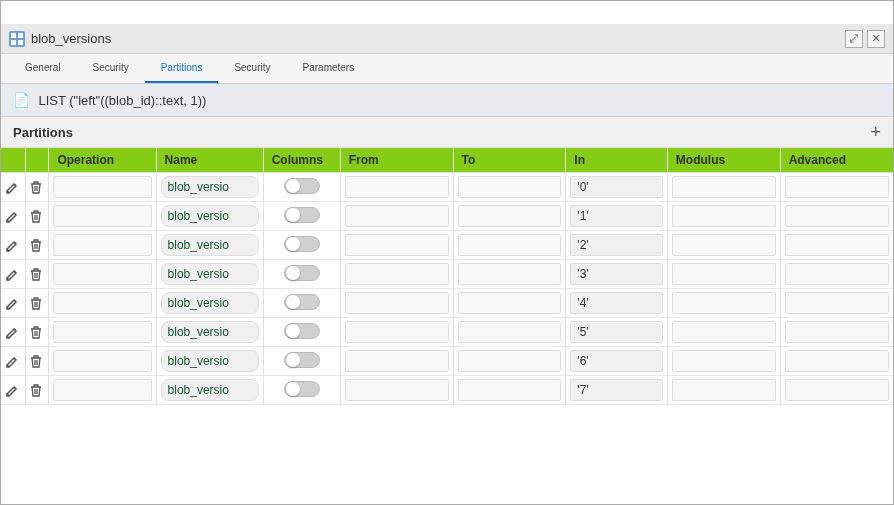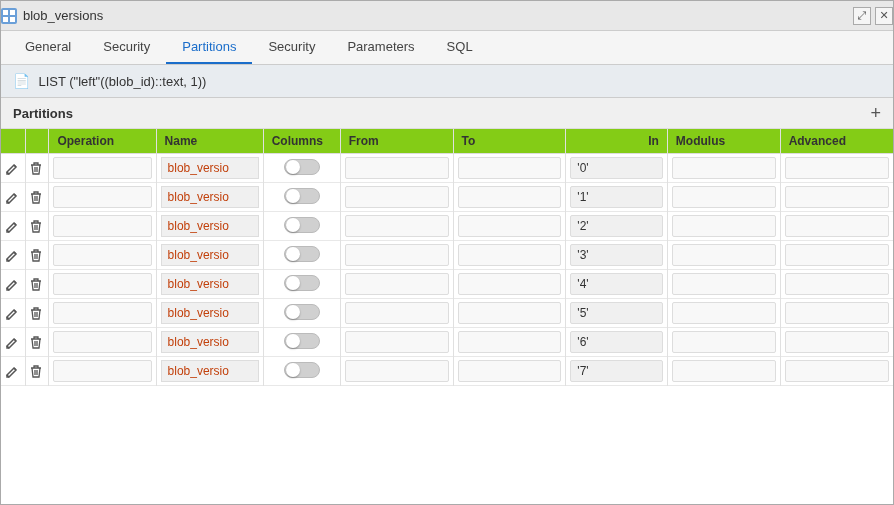--- a/index.html
+++ b/index.html
@@ -1,62 +1,62 @@
 <!DOCTYPE html>
 <html><head>
   <meta charset="utf-8">
   <style>
     * { box-sizing: border-box; margin: 0; padding: 0; }
     body { font-family: -apple-system, BlinkMacSystemFont, 'Segoe UI', sans-serif; font-size: 13px; background: #f0f0f0; color: #333; width: 894px; height: 505px; overflow: hidden; }
 
     .window { width: 894px; height: 505px; background: #fff; border: 1px solid #aaa; display: flex; flex-direction: column; }
 
-    .title-bar { display: flex; align-items: center; justify-content: space-between; background: #e8e8e8; border-bottom: 1px solid #ccc; padding: 4px 0; height: 30px; }
+    .title-bar { display: flex; align-items: center; justify-content: space-between; background: #e8e8e8; border-bottom: 1px solid #ccc; padding: 4px 8px; height: 30px; margin-top: 23px; }
     .title-bar-left { display: flex; align-items: center; gap: 6px; font-size: 13px; font-weight: 500; }
     .title-bar-icon { width: 16px; height: 16px; background: #6a9fd8; border-radius: 2px; display: flex; align-items: center; justify-content: center; }
     .title-bar-controls { display: flex; gap: 4px; }
     .title-bar-btn { width: 18px; height: 18px; border: 1px solid #aaa; background: #f5f5f5; cursor: pointer; display: flex; align-items: center; justify-content: center; font-size: 11px; color: #555; }
 
     .tab-bar { display: flex; background: #f5f5f5; border-bottom: 1px solid #ccc; padding: 0 8px; }
-    .tab { padding: 8px 16px; cursor: pointer; font-size: 13px; color: #444; border-bottom: 2px solid transparent; white-space: nowrap; }
+    .tab { padding: 8px 16px; cursor: pointer; font-size: 10px; color: #444; border-bottom: 2px solid transparent; white-space: nowrap; }
     .tab.active { color: #1a6dca; border-bottom: 2px solid #1a6dca; font-weight: 500; }
 
     .partition-header-bar { background: #e8ecf0; border-bottom: 1px solid #ccc; padding: 8px 12px; display: flex; align-items: center; gap: 8px; font-size: 13px; color: #333; }
     .doc-icon { color: #6a9fd8; font-size: 14px; }
 
     .section-header { display: flex; align-items: center; justify-content: space-between; padding: 6px 12px; background: #f0f0f0; border-bottom: 1px solid #ddd; }
     .section-title { font-size: 13px; font-weight: 600; color: #333; }
     .add-btn { font-size: 18px; color: #555; cursor: pointer; background: none; border: none; line-height: 1; }
 
     .table-container { flex: 1; overflow-y: auto; }
     table { width: 100%; border-collapse: collapse; }
     thead th { background: #84cc16; border-bottom: 1px solid #ddd; border-right: 1px solid #e0e0e0; padding: 5px 8px; text-align: left; font-weight: 600; font-size: 12px; color: #333; white-space: nowrap; position: sticky; top: 0; z-index: 1; }
     thead th:last-child { border-right: none; }
     tbody tr { border-bottom: 1px solid #e8e8e8; }
     tbody td { padding: 3px 4px; border-right: 1px solid #e0e0e0; vertical-align: middle; }
     tbody td:last-child { border-right: none; }
 
     .action-col { width: 20px; padding: 3px 2px; }
     .icon-btn { background: none; border: none; cursor: pointer; color: #555; font-size: 13px; padding: 2px; display: flex; align-items: center; }
 
-    .name-cell { background: #f0f0f0; border: 1px solid #ddd; border-radius: 0; padding: 3px 6px; font-size: 12px; color: #c2410c; min-height: 22px; display: flex; align-items: center; }
+    .name-cell { background: #f0f0f0; border: 1px solid #ddd; border-radius: 8px; padding: 3px 6px; font-size: 12px; color: #14532d; min-height: 22px; display: flex; align-items: center; }
 
     .toggle { display: inline-flex; align-items: center; }
     .toggle-track { width: 36px; height: 16px; background: #d0d0d0; border-radius: 8px; position: relative; cursor: pointer; border: 1px solid #bbb; }
     .toggle-thumb { width: 14px; height: 14px; background: #fff; border-radius: 50%; position: absolute; top: 0px; left: 1px; box-shadow: 0 1px 2px rgba(0,0,0,0.3); }
 
     .text-input-cell { background: #f8f8f8; border: 1px solid #ddd; border-radius: 2px; min-height: 22px; width: 100%; }
     .in-cell { background: #f0f0f0; border: 1px solid #ddd; border-radius: 2px; padding: 3px 6px; font-size: 12px; min-height: 22px; display: flex; align-items: center; }
 
     .ops-col { width: 16px; }
     .name-col { width: 95px; }
     .default-col { width: 55px; }
     .from-col { width: 100px; }
     .to-col { width: 100px; }
-    .in-col { width: 90px; text-align: right; }
+    .in-col { width: 90px; }
     .mod-col { width: 100px; }
     .rem-col { width: 100px; }
   </style>
 </head>
 <body>
 
 <div class="window">
 
   <div class="title-bar">
     <div class="title-bar-left">
@@ -75,21 +75,20 @@
       <button class="title-bar-btn">✕</button>
     </div>
   </div>
 
   <div class="tab-bar">
     <div class="tab">General</div>
     <div class="tab">Security</div>
     <div class="tab active">Partitions</div>
     <div class="tab">Security</div>
     <div class="tab">Parameters</div>
-    <div class="tab">SQL</div>
   </div>
 
   <div class="partition-header-bar">
     <span class="doc-icon">📄</span>
     <span>LIST ("left"((blob_id)::text, 1))</span>
   </div>
 
   <div class="section-header">
     <span class="section-title">Partitions</span>
     <button class="add-btn">+</button>

